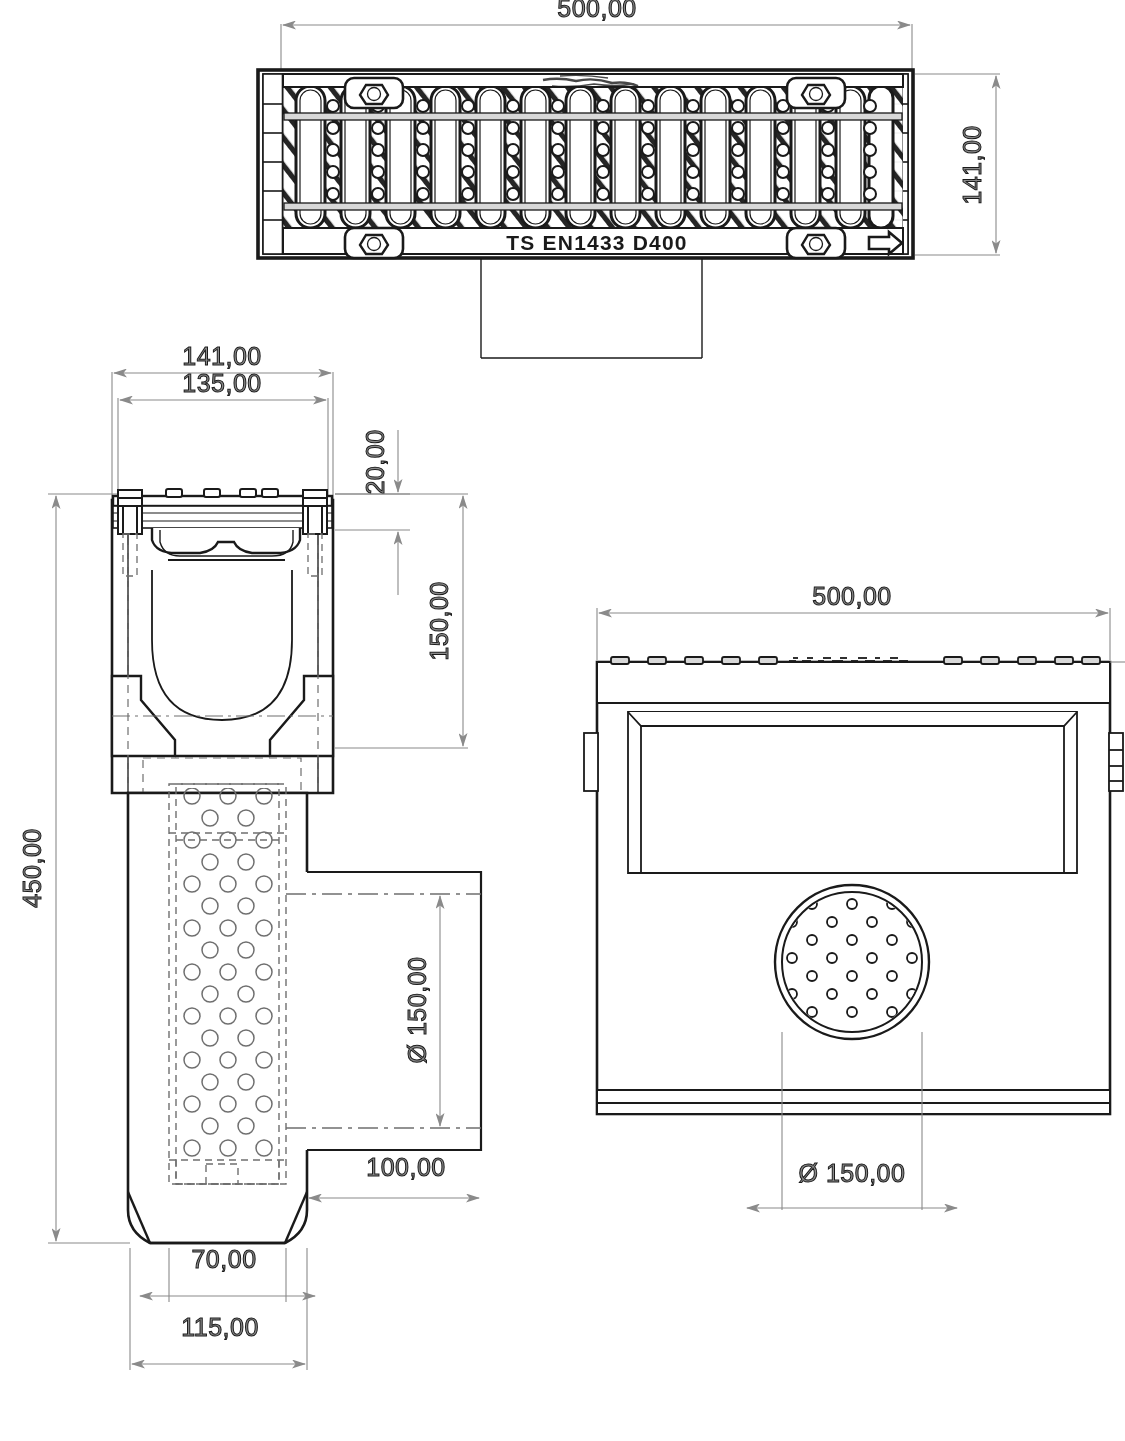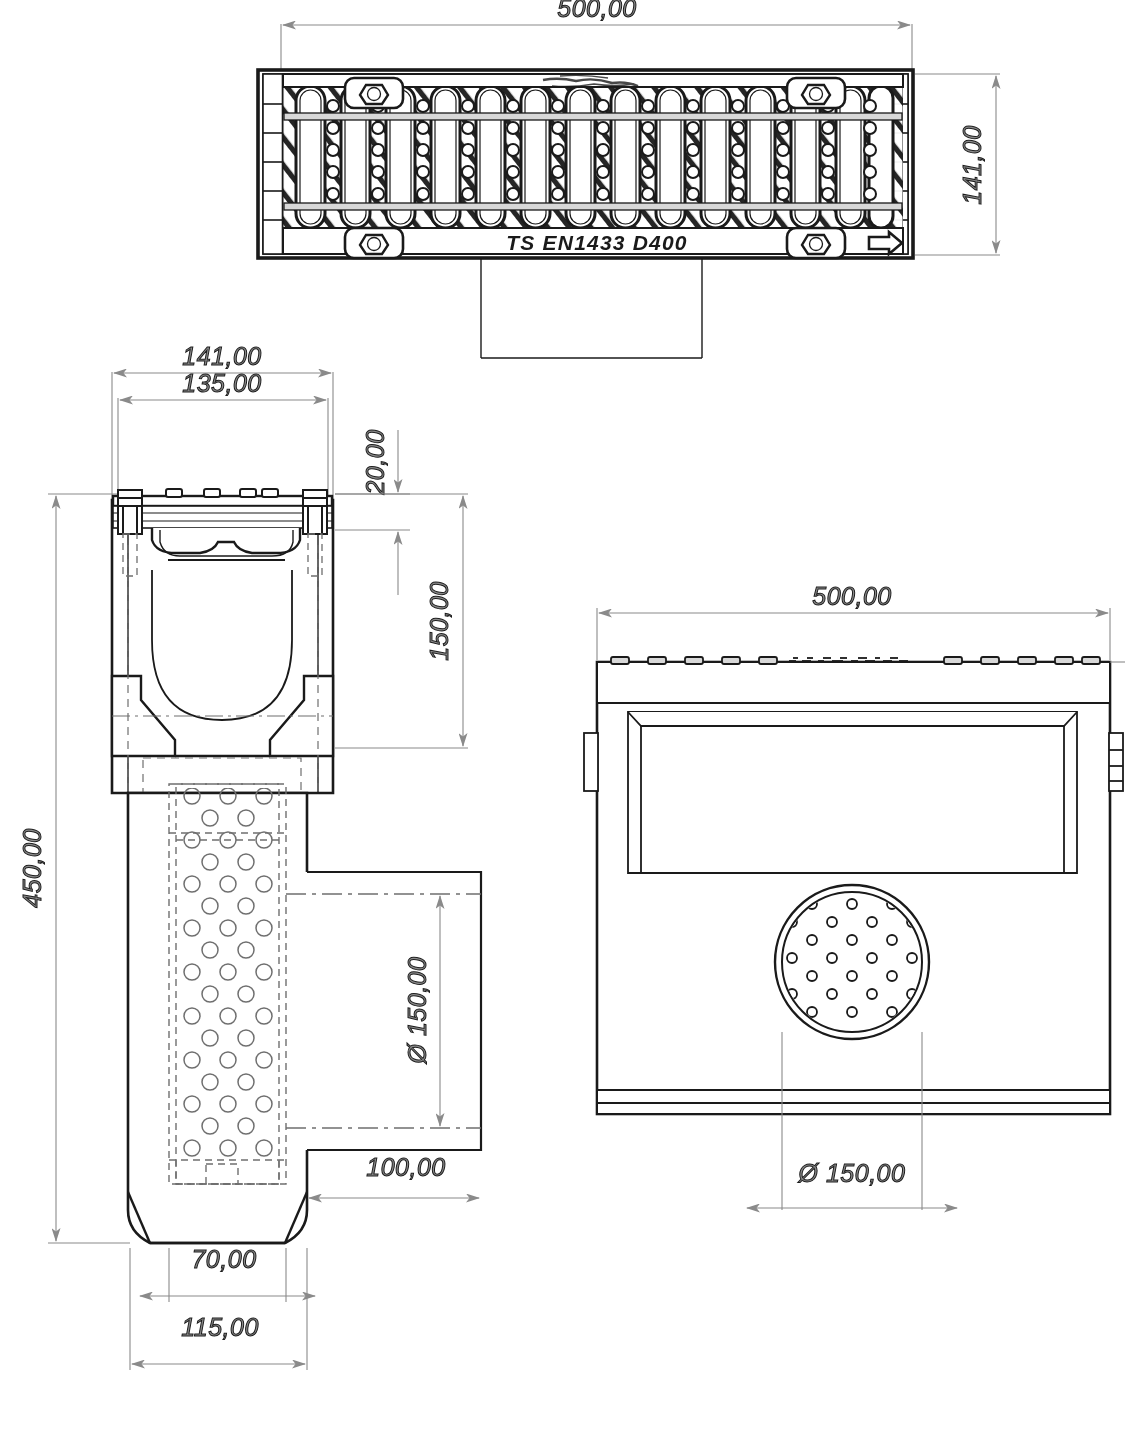--- a/index.html
+++ b/index.html
@@ -1,19 +1,19 @@
 <!DOCTYPE html>
 <html><head>
 <meta charset="utf-8">
 <title>Technical Drawing</title>
 <style>
   html,body{margin:0;padding:0;background:#ffffff;}
   body{width:1125px;height:1441px;position:relative;overflow:hidden;
        font-family:"Liberation Sans", sans-serif;color:#000;}
-  #sheet{position:absolute;left:0;top:0;width:1109px;height:1441px;font-style:italic;}
+  #sheet{position:absolute;left:0;top:0;width:1109px;height:1441px;}
   svg{display:block;}
   .dimtext{fill:#8a8a8a;font-family:"Liberation Sans",sans-serif;font-size:25px;letter-spacing:0.5px;}
   text{user-select:none;}
 </style>
 </head>
 <body>
 
 <div id="sheet">
 <svg width="1125" height="1441" viewBox="0 0 1125 1441" xmlns="http://www.w3.org/2000/svg">
 

